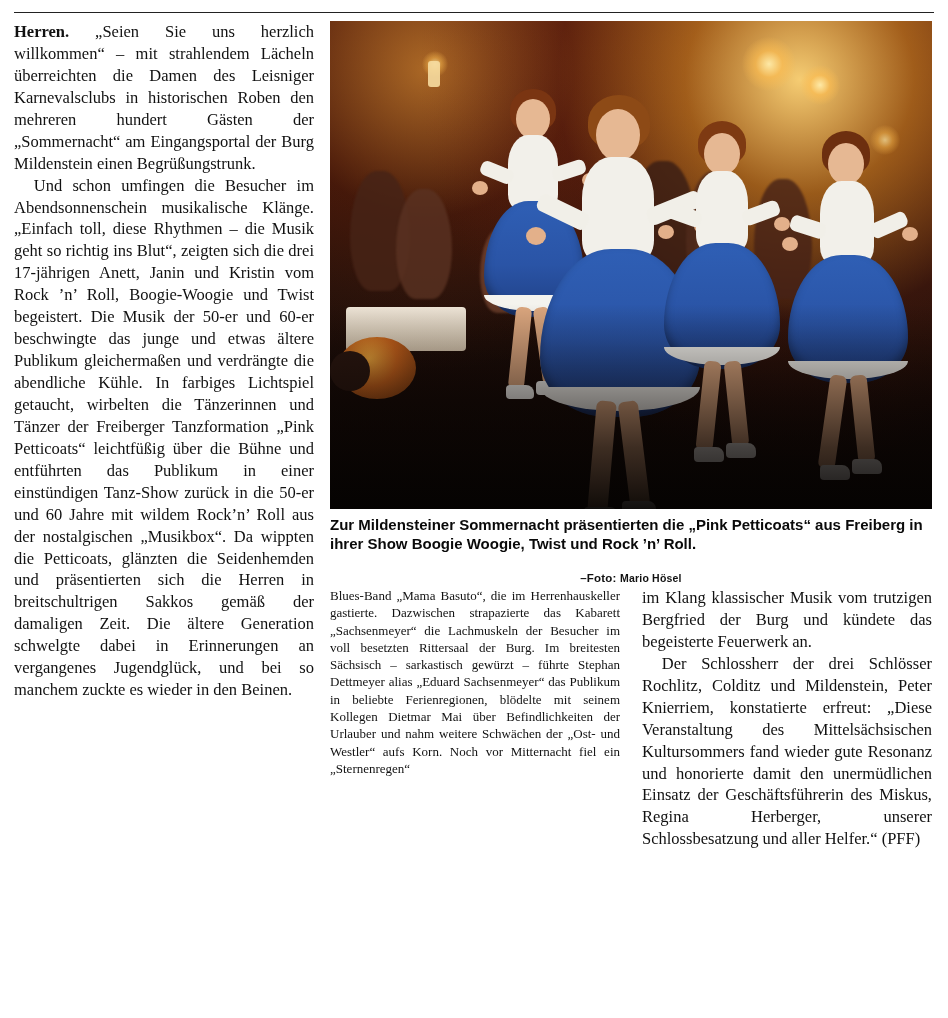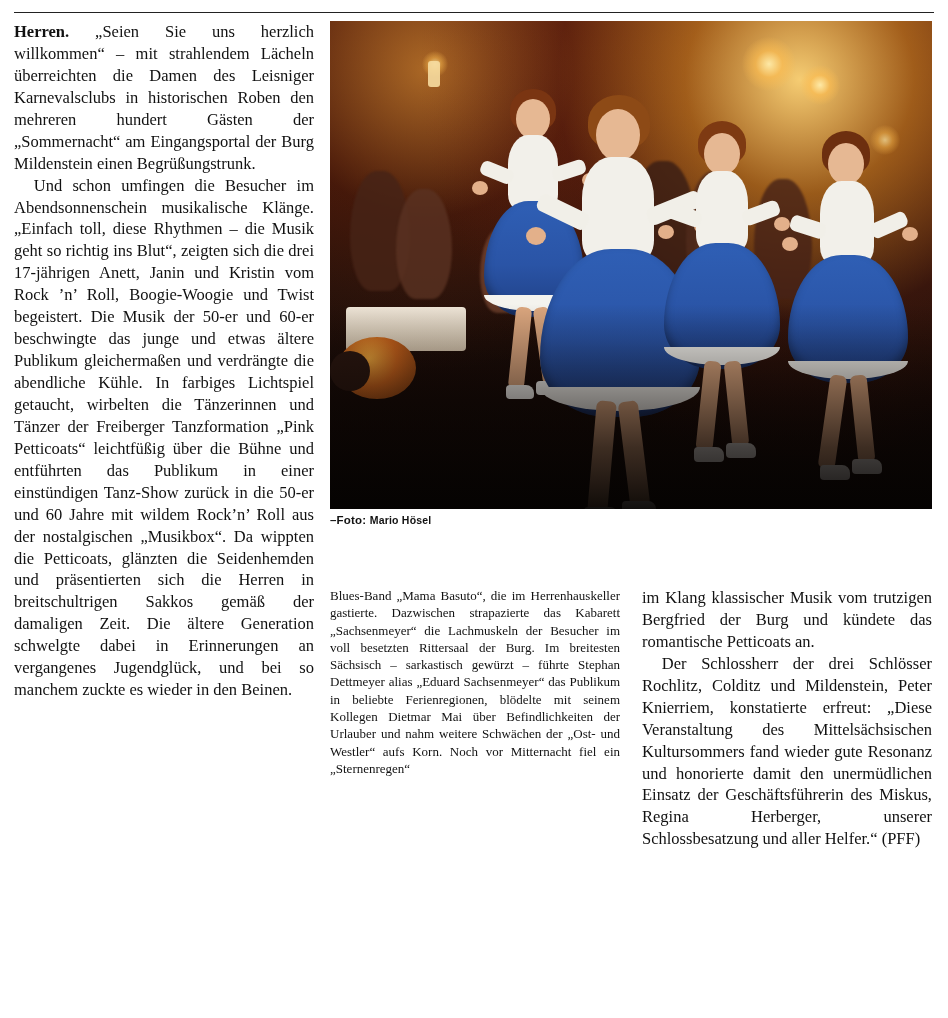--- a/index.html
+++ b/index.html
@@ -169,22 +169,22 @@
     font-weight: bold;
     font-size: 15px;
     line-height: 1.25;
     margin-top: 7px;
     color: #0a0a0a;
   }
   .credit {
     font-family: "Liberation Sans", sans-serif;
     font-weight: bold;
     font-size: 11.5px;
-    text-align: left;
-    margin-top: 5px;
+    text-align: center;
+    margin-top: 18px;
     letter-spacing: 0.2px;
   }
   .credit .small-caps {
     font-size: 10.5px;
   }
   
   .col-mid {
     position: absolute;
     left: 316px;
     top: 566px;
@@ -301,26 +301,27 @@
           <div class="d-hem" style="left:10px; top:230px; width:120px; height:18px;"></div>
           <div class="d-leg" style="left:46px; top:244px; width:17px; height:94px; transform:rotate(8deg);"></div>
           <div class="d-leg" style="left:76px; top:244px; width:17px; height:88px; transform:rotate(-6deg);"></div>
           <div class="d-shoe" style="left:42px; top:334px; width:30px; height:15px;"></div>
           <div class="d-shoe" style="left:74px; top:328px; width:30px; height:15px;"></div>
         </div>
 
         <div class="floorglow"></div>
       </div>
 
+      <div class="caption">Zur Mildensteiner Sommernacht präsentierten die „Pink Petticoats“ aus Freiberg in ihrer Show Boogie Woogie, Twist und Rock ’n’ Roll.</div>
       <div class="credit"><span>–Foto: </span><span class="small-caps">Mario Hösel</span></div>
     </div>
 
     <div class="col-mid">
       <p class="first">Blues-Band „Mama Basuto“, die im Herrenhauskeller gastierte. Dazwischen strapazierte das Kabarett „Sachsenmeyer“ die Lachmuskeln der Besucher im voll besetzten Rittersaal der Burg. Im breitesten Sächsisch – sarkastisch gewürzt – führte Stephan Dettmeyer alias „Eduard Sachsenmeyer“ das Publikum in beliebte Ferienregionen, blödelte mit seinem Kollegen Dietmar Mai über Befindlichkeiten der Urlauber und nahm weitere Schwächen der „Ost- und Westler“ aufs Korn. Noch vor Mitternacht fiel ein „Sternenregen“</p>
     </div>
 
     <div class="col-right">
-      <p class="first">im Klang klassischer Musik vom trutzigen Bergfried der Burg und kündete das romantische Petticoats an.</p>
+      <p class="first">im Klang klassischer Musik vom trutzigen Bergfried der Burg und kündete das begeisterte Feuerwerk an.</p>
       <p>Der Schlossherr der drei Schlösser Rochlitz, Colditz und Mildenstein, Peter Knierriem, konstatierte erfreut: „Diese Veranstaltung des Mittelsächsischen Kultursommers fand wieder gute Resonanz und honorierte damit den unermüdlichen Einsatz der Geschäftsführerin des Miskus, Regina Herberger, unserer Schlossbesatzung und aller Helfer.“ (PFF)</p>
     </div>
 
   </div>
 </div>
 
 </body></html>

